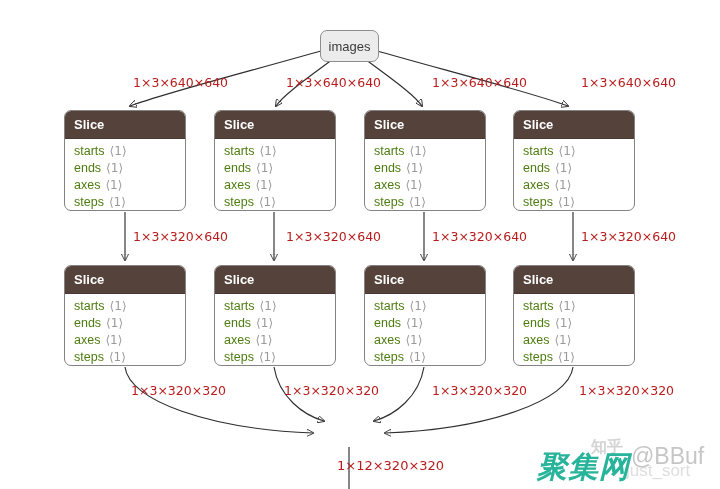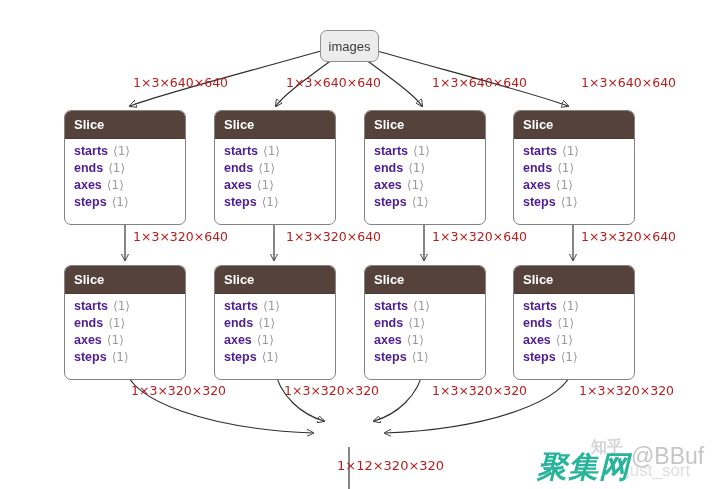--- a/index.html
+++ b/index.html
@@ -15,31 +15,31 @@
   .node{position:absolute;z-index:2;box-sizing:border-box;}
   .io-node{
     width:59px;height:32px;border:1px solid #8f8f8f;border-radius:7px;
     display:flex;align-items:center;justify-content:center;
     font-size:13px;
   }
   #images-node{left:320px;top:30px;background:#ececec;color:#3b3b3b;}
   #concat-node{left:320px;top:422px;background:#55423b;border-color:#4a3933;color:#ffffff;font-weight:bold;}
 
   .slice{
-    width:122px;height:115px;border:1px solid #838383;border-radius:7px;
+    width:122px;height:101px;border:1px solid #838383;border-radius:7px;
     background:#ffffff;overflow:hidden;
   }
   .slice-header{
     background:#55423b;color:#fff;font-weight:bold;font-size:13px;
     height:28px;line-height:28px;padding-left:9px;border-bottom:1px solid #4a3933;
     box-sizing:border-box;
   }
   .slice-body{padding:4px 9px 0 9px;}
   .attr-row{height:17px;line-height:17px;font-size:12.5px;white-space:nowrap;}
-  .attr-name{font-weight:bold;color:#4c1d95;margin-right:5px;}
+  .attr-name{font-weight:normal;color:#4d7c0f;margin-right:5px;}
   .attr-shape{color:#9a9a9a;font-family:"DejaVu Sans", sans-serif;font-size:12px;}
 
   
   .r1{top:110px}.r2{top:265px}
   .c1{left:64px}.c2{left:214px}.c3{left:364px}.c4{left:513px}
 
   
   .edge-label{
     position:absolute;z-index:2;font-size:12.5px;color:#b91c1c;white-space:nowrap;
     font-family:"DejaVu Sans","Liberation Sans",sans-serif;

